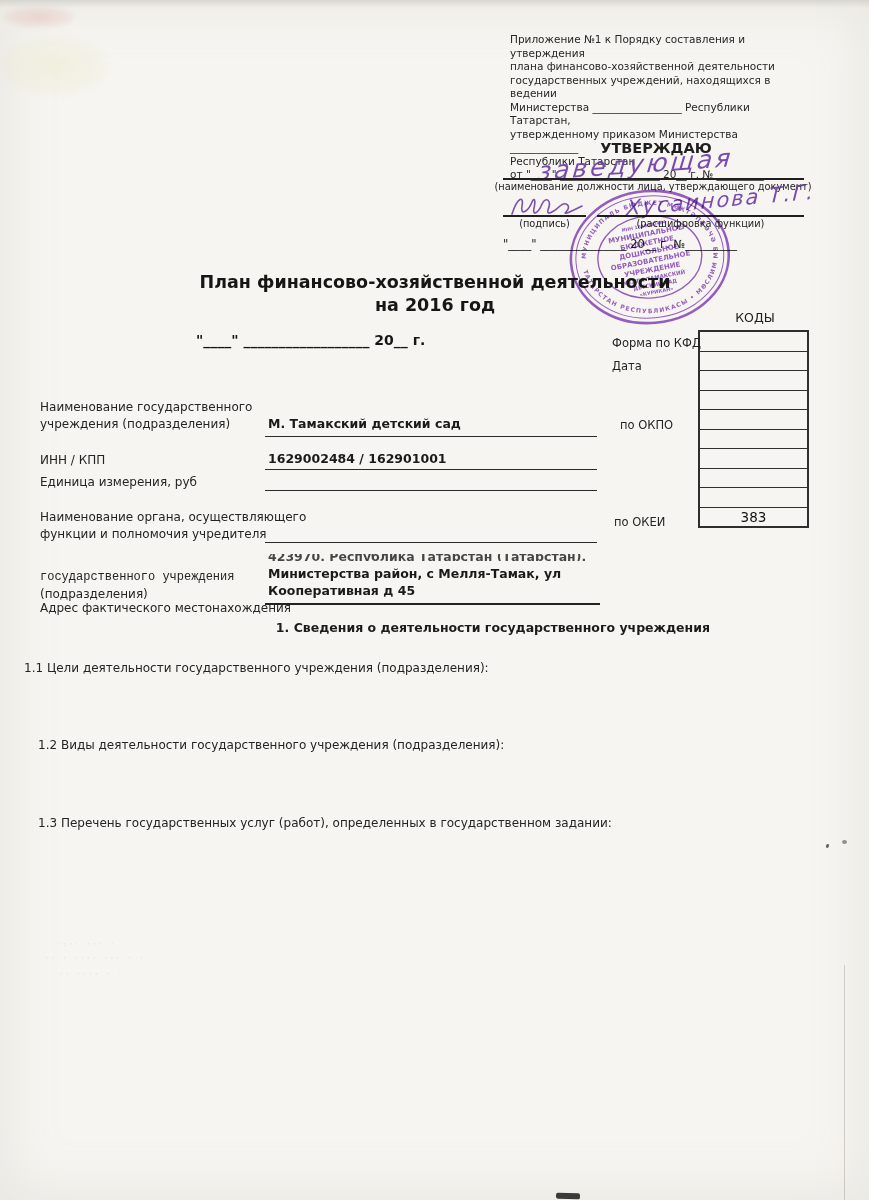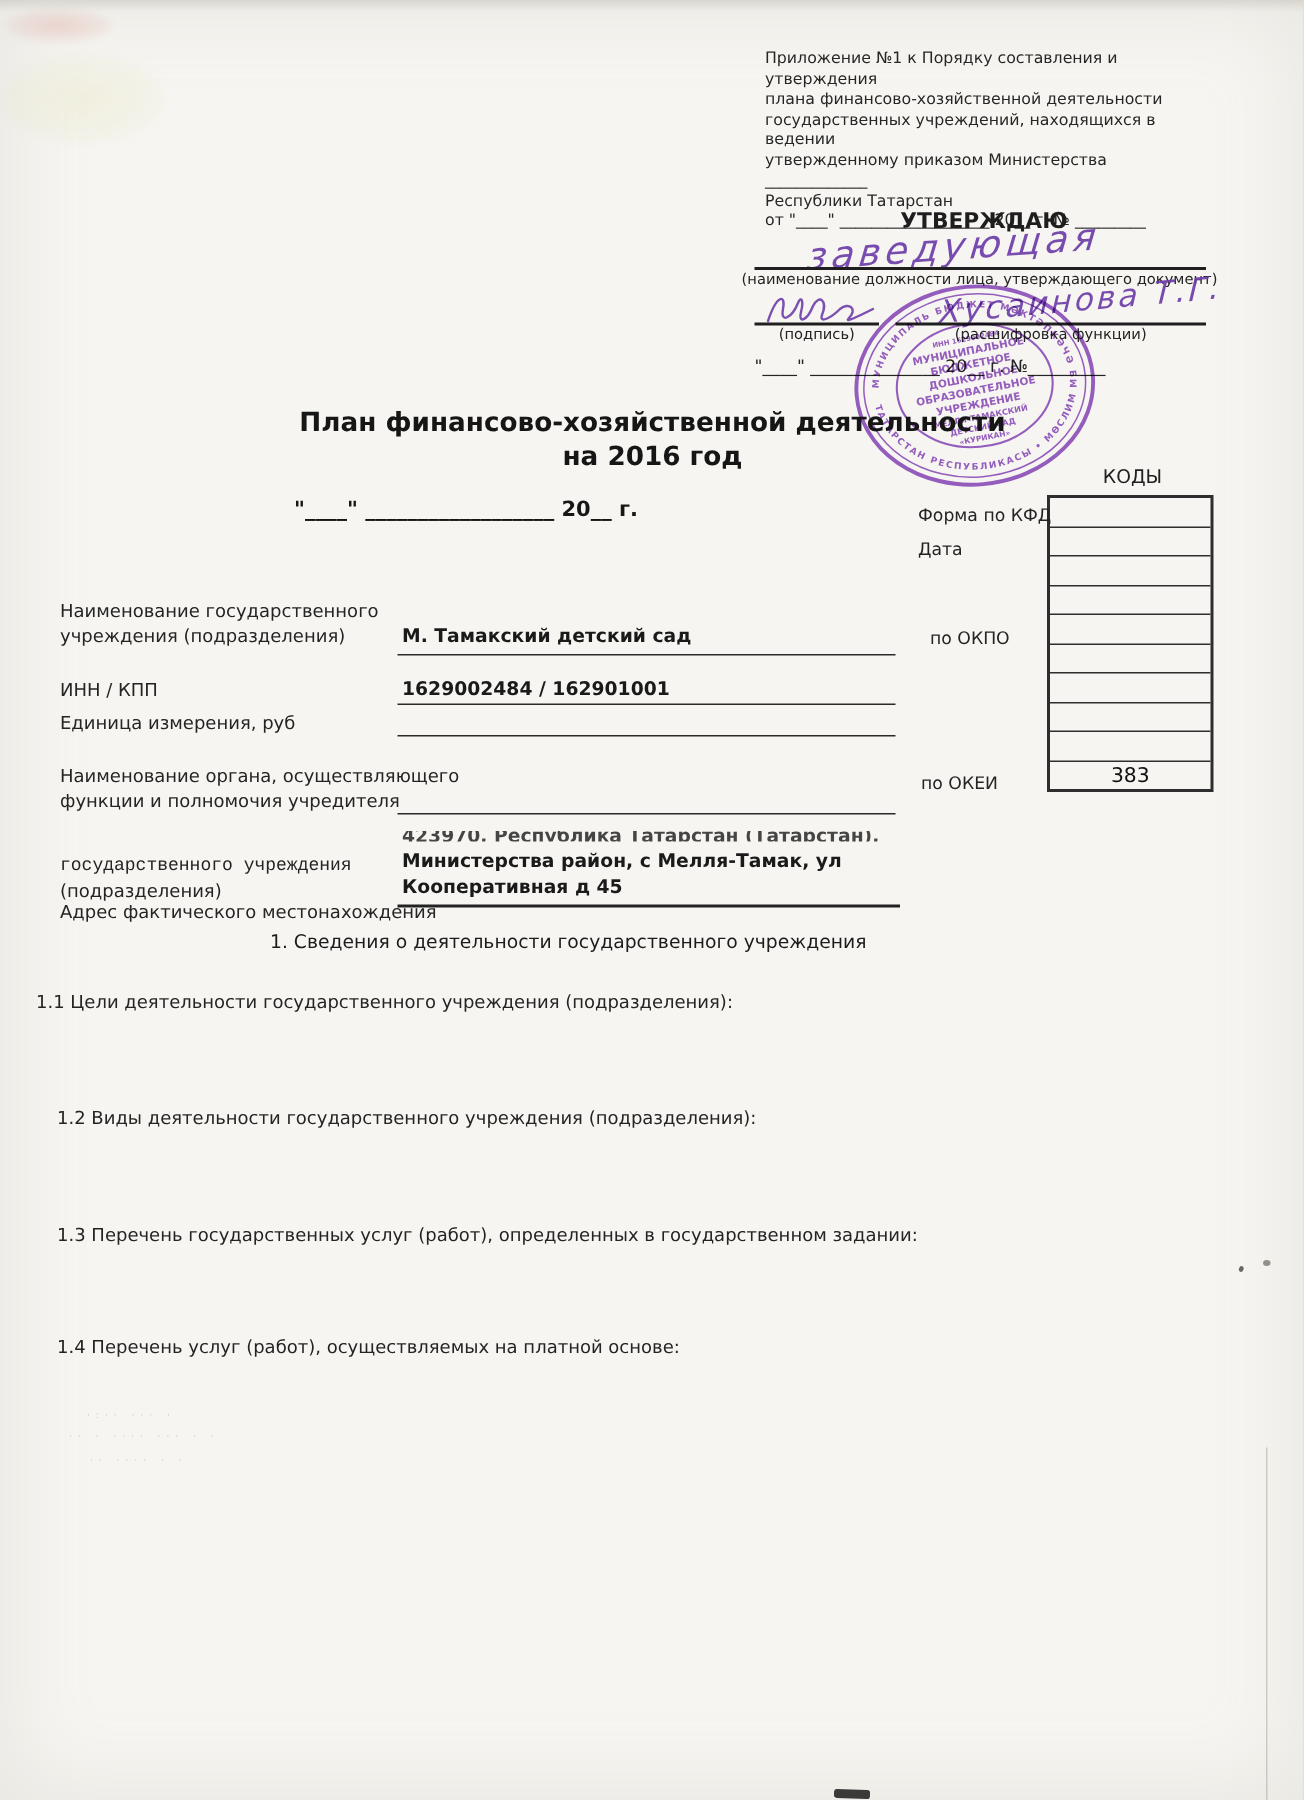--- a/index.html
+++ b/index.html
@@ -78,22 +78,22 @@
   .f3l{left:40px;top:475px;}
   .u3{left:265px;top:490px;width:332px;border-top:1.5px solid #2a2a2a;}
   .f4l1{left:40px;top:510px;} .f4l2{left:40px;top:527px;}
   .u4{left:265px;top:542px;width:332px;border-top:1.5px solid #2a2a2a;}
   .f5l1{left:40px;top:553px;margin-top:48px;} .f5l2{left:40px;top:570px;font-family:Liberation Mono, monospace;} .f5l3{left:40px;top:587px;}
   .f5v1-clip{left:268px;top:554px;width:332px;height:7px;overflow:hidden;opacity:0.8;}
   .f5v1-clip .field-value{position:relative;margin-top:-5px;display:block;filter:blur(0.3px);}
   .f5v2{left:268px;top:566px;} .f5v3{left:268px;top:583px;}
   .u5{left:265px;top:603px;width:335px;border-top:2px solid #222;}
   
-  .sec-heading{left:180px;top:620px;width:530px;text-align:left;
-    font-size:12.5px;font-weight:normal;color:#1b1b1b;}
+  .sec-heading{left:180px;top:620px;width:530px;text-align:right;
+    font-size:12.5px;font-weight:bold;color:#1b1b1b;}
   .sec-item{font-size:12px;color:#242424;white-space:nowrap;}
   .it11{left:24px;top:661px;} .it12{left:38px;top:738px;}
   .it13{left:38px;top:816px;} .it14{left:38px;top:891px;}
   
   .ghost{color:rgba(110,110,110,0.32);font-size:6px;letter-spacing:4px;filter:blur(0.4px);}
   .g1{left:58px;top:940px;} .g2{left:46px;top:954px;} .g3{left:60px;top:970px;}
   .edge-line{left:844px;top:965px;width:1px;height:235px;background:rgba(110,105,95,0.28);}
   .speck{border-radius:50%;background:#6a6661;}
   .sp1{left:826px;top:844px;width:3px;height:4px;transform:rotate(20deg);}
   .sp2{left:842px;top:840px;width:5px;height:4px;opacity:.7;}
@@ -106,20 +106,21 @@
 <div class="page">
 
   <div class="abs scan-top"></div>
   <div class="abs pink-smudge"></div>
   <div class="abs yellow-smudge"></div>
 
   <div class="abs header-note">
     <div>Приложение №1 к Порядку составления и утверждения</div>
     <div>плана финансово-хозяйственной деятельности</div>
     <div>государственных учреждений, находящихся в ведении</div>
+    <div>Министерства _________________ Республики Татарстан,</div>
     <div>утвержденному приказом Министерства _____________</div>
     <div>Республики Татарстан</div>
     <div>от "____" ___________________ 20__ г. № _________</div>
   </div>
 
   <div class="abs approve-heading">УТВЕРЖДАЮ</div>
   <div class="abs hand hand-position">заведующая</div>
   <div class="abs rule rule-1"></div>
   <div class="abs caption caption-1">(наименование должности лица, утверждающего документ)</div>
 
@@ -208,21 +209,20 @@
     <span class="field-value">423970, Республика Татарстан (Татарстан),</span>
   </div>
   <div class="abs field-value f5v2">Министерства район, с Мелля-Тамак, ул</div>
   <div class="abs field-value f5v3">Кооперативная д 45</div>
   <div class="abs u5"></div>
 
   <div class="abs sec-heading">1. Сведения о деятельности государственного учреждения</div>
   <div class="abs sec-item it11">1.1 Цели деятельности государственного учреждения (подразделения):</div>
   <div class="abs sec-item it12">1.2 Виды деятельности государственного учреждения (подразделения):</div>
   <div class="abs sec-item it13">1.3 Перечень государственных услуг (работ), определенных в государственном задании:</div>
-  <div class="abs sec-item it14">1.4 Перечень услуг (работ), осуществляемых на платной основе:</div>
 
   <div class="abs ghost g1">·:·· ··· ·</div>
   <div class="abs ghost g2">·· · ···· ··· · ·</div>
   <div class="abs ghost g3">·· ···· · ·</div>
   <div class="abs edge-line"></div>
   <div class="abs speck sp1"></div>
   <div class="abs speck sp2"></div>
   <div class="abs bottom-mark"></div>
 
 </div>

